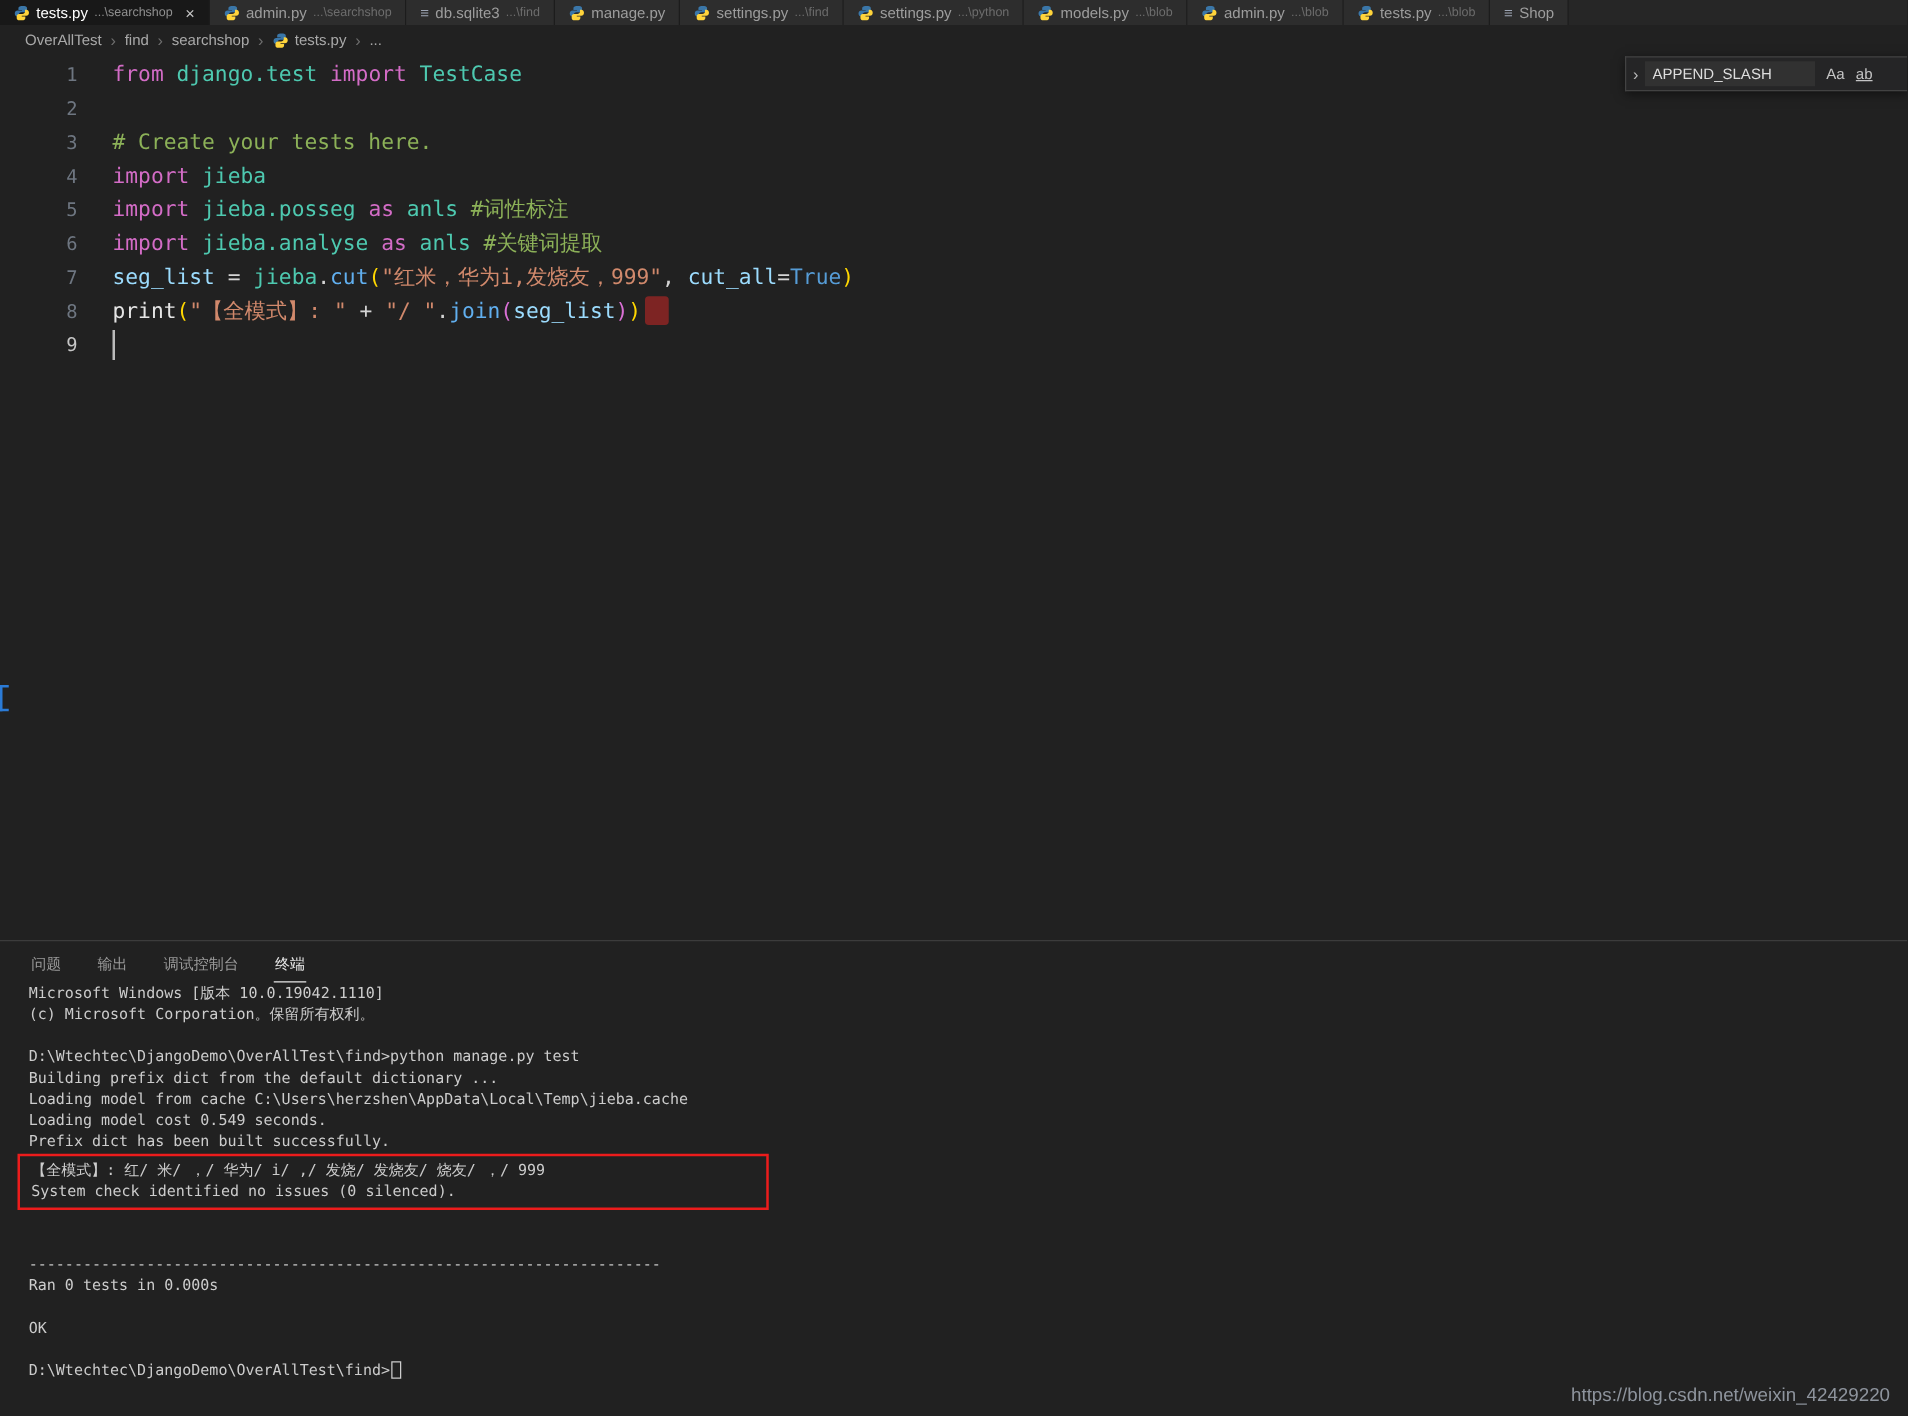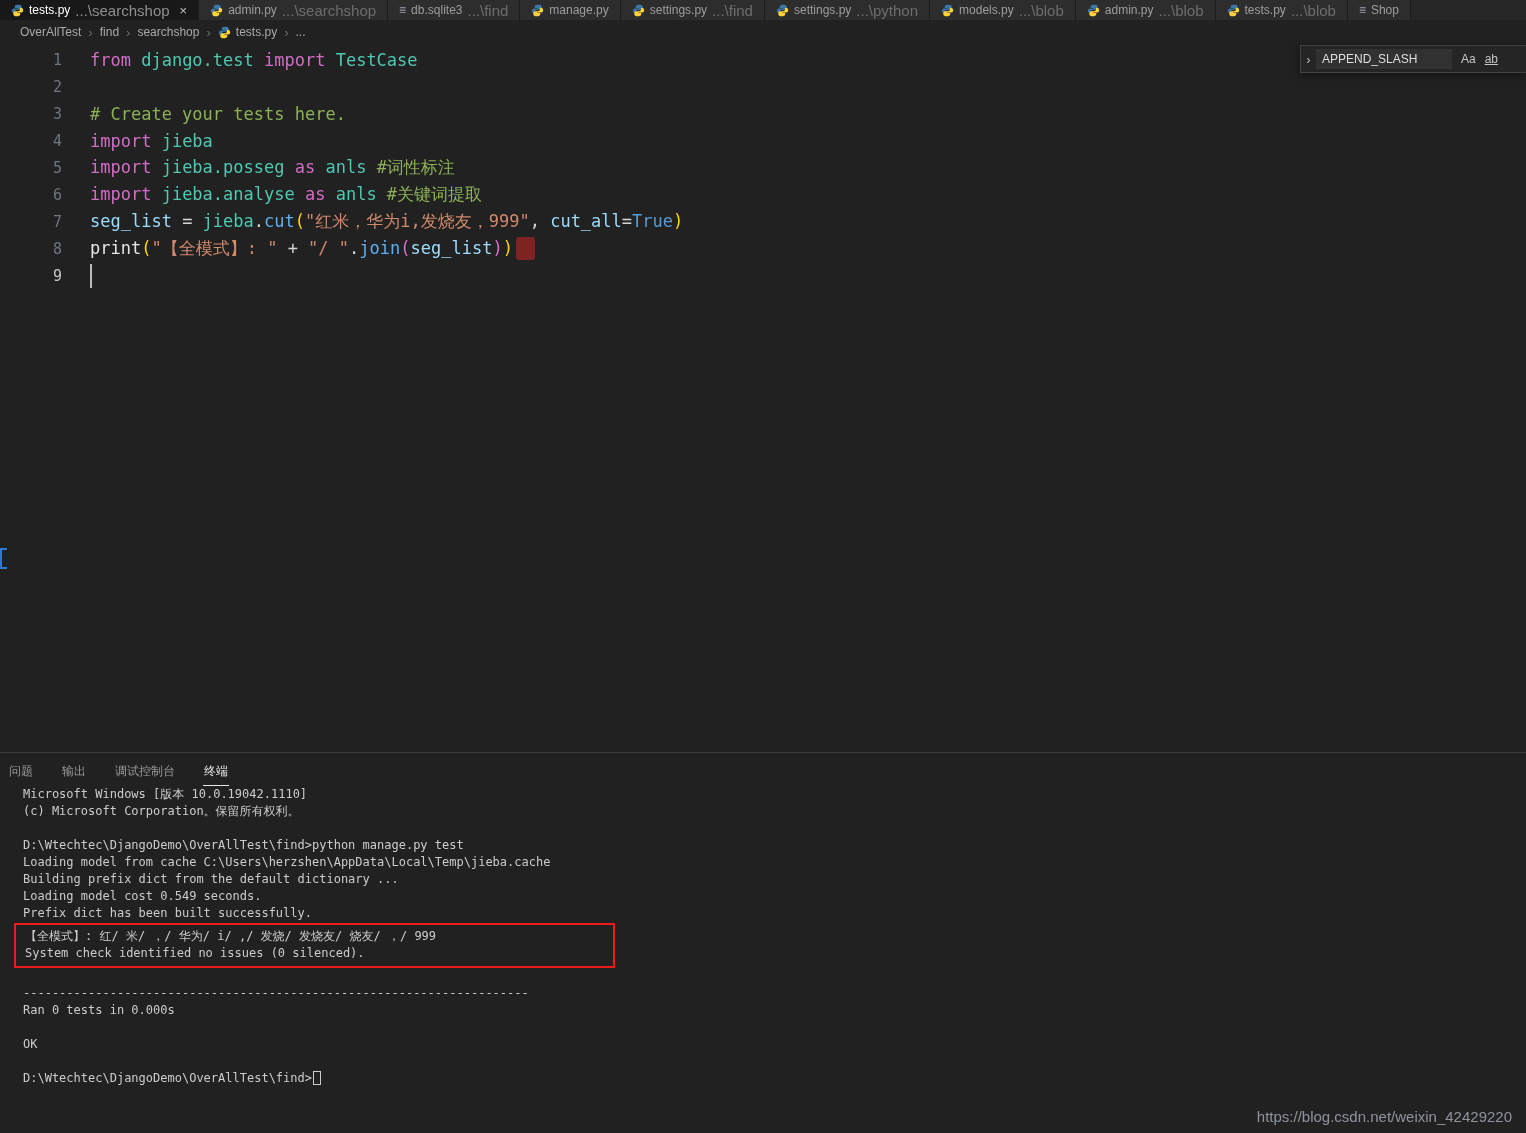--- a/index.html
+++ b/index.html
@@ -9,21 +9,21 @@
     background:#212121; font-family:"Liberation Sans", sans-serif;
   }
   
   .tabbar { display:flex; height:20px; background:#262626; overflow:hidden; }
   .tab {
     display:flex; align-items:center; gap:5px; padding:0 11px;
     background:#2d2d2d; border-right:1px solid #1c1c1c;
     font-size:12px; color:#9d9d9d; white-space:nowrap; cursor:pointer; flex:none;
   }
   .tab.active { background:#181818; color:#ffffff; }
-  .tab .desc { color:#6d6d6d; font-size:15px; }
+  .tab .desc { color:#6d6d6d; font-size:10px; }
   .tab.active .desc { color:#8f8f8f; }
   .tab .close { margin-left:5px; color:#c5c5c5; font-size:13px; line-height:1; }
   .tabicon { display:inline-flex; align-items:center; }
   .tabicon svg { display:block; }
   .dbicon { color:#9da5b4; font-size:12px; font-weight:bold; }
   
   .breadcrumb {
     height:24px; display:flex; align-items:center; gap:7px;
     padding-left:20px; font-size:12px; color:#a9a9a9; background:#212121;
   }
@@ -64,31 +64,31 @@
   }
   .find-opt { margin-left:9px; color:#c5c5c5; font-size:12px; cursor:pointer; flex:none; }
   .find-opt.ww { text-decoration:underline; }
   
   .edge-marker {
     position:absolute; left:0; top:504px; width:7px; height:21px;
     border:2px solid #2b7bd6; border-right:none; background:transparent;
   }
   
   .panel { height:381px; border-top:1px solid #3c3c3c; background:#212121; }
-  .panel-tabs { display:flex; align-items:center; height:33px; padding-left:8px; }
+  .panel-tabs { display:flex; align-items:center; height:33px; padding-left:24px; }
   .ptab { margin-right:27px; font-size:12px; color:#9a9a9a; padding:9px 1px 5px; cursor:pointer; }
   .ptab.active { color:#e7e7e7; border-bottom:1px solid #e7e7e7; }
   .terminal {
     padding-left:23px; font-family:"DejaVu Sans Mono", monospace;
     font-size:12px; line-height:17px; color:#cccccc;
   }
   .tline { white-space:pre; height:17px; }
   .red-box {
     border:2px solid #ec1c1c; width:601px; margin-left:-9px;
-    padding:3px 0 4px 9px; margin-top:1px; margin-bottom:0;
+    padding:3px 0 4px 9px; margin-top:1px; margin-bottom:18px;
   }
   .cursor { display:inline-block; width:8px; height:14px; border:1px solid #cccccc;
             vertical-align:text-bottom; margin-left:1px; }
   
   .watermark { position:absolute; right:14px; bottom:8px; font-size:15px; color:#8e949d; }
 </style>
 </head>
 <body>
 
 <div class="window">
@@ -268,22 +268,22 @@
         <div class="ptab">问题</div>
         <div class="ptab">输出</div>
         <div class="ptab">调试控制台</div>
         <div class="ptab active">终端</div>
       </div>
     <div class="terminal">
         <div class="tline">Microsoft Windows [版本 10.0.19042.1110]</div>
         <div class="tline">(c) Microsoft Corporation。保留所有权利。</div>
         <div class="tline">&nbsp;</div>
         <div class="tline">D:\Wtechtec\DjangoDemo\OverAllTest\find&gt;python manage.py test</div>
+        <div class="tline">Building prefix dict from the default dictionary ...</div>
         <div class="tline">Loading model from cache C:\Users\herzshen\AppData\Local\Temp\jieba.cache</div>
-        <div class="tline">Building prefix dict from the default dictionary ...</div>
         <div class="tline">Loading model cost 0.549 seconds.</div>
         <div class="tline">Prefix dict has been built successfully.</div>
         <div class="red-box">
           <div class="tline">【全模式】: 红/ 米/ ，/ 华为/ i/ ,/ 发烧/ 发烧友/ 烧友/ ，/ 999</div>
           <div class="tline">System check identified no issues (0 silenced).</div>
         </div>
         <div class="tline">&nbsp;</div>
         <div class="tline">----------------------------------------------------------------------</div>
         <div class="tline">Ran 0 tests in 0.000s</div>
         <div class="tline">&nbsp;</div>

